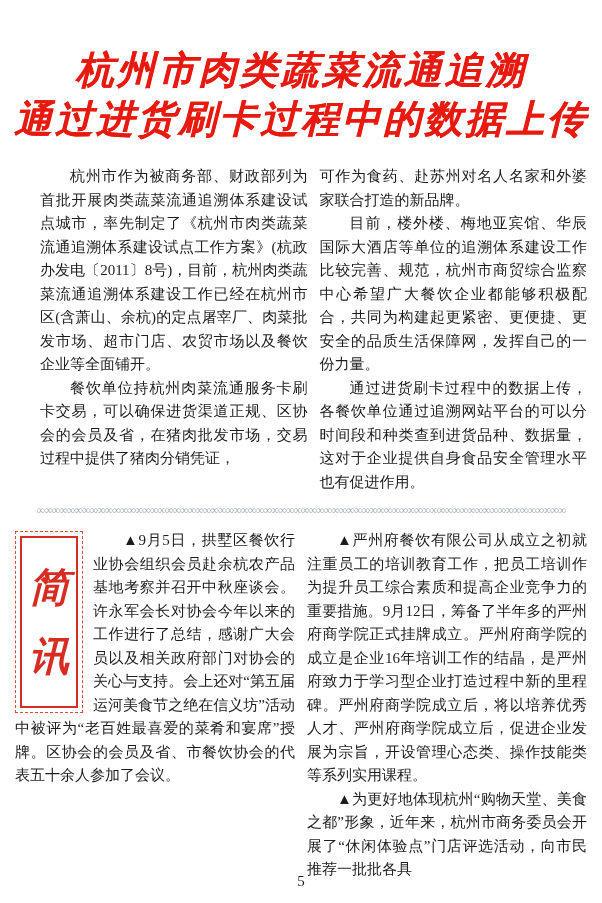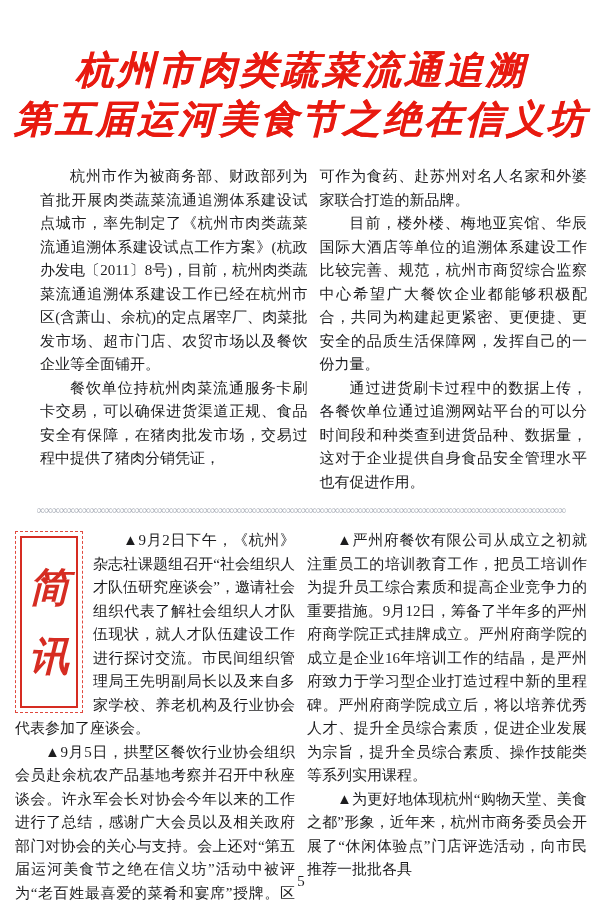--- a/index.html
+++ b/index.html
@@ -90,50 +90,49 @@
     color: #1d1d1f;
   }
 </style>
 </head>
 <body>
 
 <div class="page">
 
   <div class="title-block">
     <div class="title-line">杭州市肉类蔬菜流通追溯</div>
-    <div class="title-line">第五届运河美食节之绝在信义坊</div>
+    <div class="title-line">通过进货刷卡过程中的数据上传</div>
   </div>
 
   <div class="columns article-columns">
     <div class="col">
       <p class="indent">杭州市作为被商务部、财政部列为首批开展肉类蔬菜流通追溯体系建设试点城市，率先制定了《杭州市肉类蔬菜流通追溯体系建设试点工作方案》(杭政办发电〔2011〕8号)，目前，杭州肉类蔬菜流通追溯体系建设工作已经在杭州市区(含萧山、余杭)的定点屠宰厂、肉菜批发市场、超市门店、农贸市场以及餐饮企业等全面铺开。</p>
-      <p class="indent">餐饮单位持杭州肉菜流通服务卡刷卡交易，可以确保进货渠道正规、食品安全有保障，在猪肉批发市场，交易过程中提供了猪肉分销凭证，</p>
+      <p class="indent">餐饮单位持杭州肉菜流通服务卡刷卡交易，可以确保进货渠道正规、区协会的会员及省，在猪肉批发市场，交易过程中提供了猪肉分销凭证，</p>
     </div>
     <div class="col">
       <p class="cont">可作为食药、赴苏州对名人名家和外婆家联合打造的新品牌。</p>
       <p class="indent">目前，楼外楼、梅地亚宾馆、华辰国际大酒店等单位的追溯体系建设工作比较完善、规范，杭州市商贸综合监察中心希望广大餐饮企业都能够积极配合，共同为构建起更紧密、更便捷、更安全的品质生活保障网，发挥自己的一份力量。</p>
       <p class="indent">通过进货刷卡过程中的数据上传，各餐饮单位通过追溯网站平台的可以分时间段和种类查到进货品种、数据量，这对于企业提供自身食品安全管理水平也有促进作用。</p>
     </div>
   </div>
 
   <div class="divider">∞∞∞∞∞∞∞∞∞∞∞∞∞∞∞∞∞∞∞∞∞∞∞∞∞∞∞∞∞∞∞∞∞∞∞∞∞∞∞∞∞∞∞∞∞∞∞∞∞∞∞∞∞∞∞∞∞∞∞∞∞∞∞∞∞∞∞∞∞∞</div>
 
   <div class="columns briefs-columns">
     <div class="col">
       <div class="brief-box">
         <div class="brief-box-inner">
           <span class="brief-box-char">简</span>
           <span class="brief-box-char">讯</span>
         </div>
       </div>
-      <p class="indent">▲9月2日下午，《杭州》杂志社课题组召开“社会组织人才队伍研究座谈会”，邀请社会组织代表了解社会组织人才队伍现状，就人才队伍建设工作进行探讨交流。市民间组织管理局王先明副局长以及来自多家学校、养老机构及行业协会代表参加了座谈会。</p>
       <p class="indent">▲9月5日，拱墅区餐饮行业协会组织会员赴余杭农产品基地考察并召开中秋座谈会。许永军会长对协会今年以来的工作进行了总结，感谢广大会员以及相关政府部门对协会的关心与支持。会上还对“第五届运河美食节之绝在信义坊”活动中被评为“老百姓最喜爱的菜肴和宴席”授牌。区协会的会员及省、市餐饮协会的代表五十余人参加了会议。</p>
 
     </div>
     <div class="col">
-      <p class="indent">▲严州府餐饮有限公司从成立之初就注重员工的培训教育工作，把员工培训作为提升员工综合素质和提高企业竞争力的重要措施。9月12日，筹备了半年多的严州府商学院正式挂牌成立。严州府商学院的成立是企业16年培训工作的结晶，是严州府致力于学习型企业打造过程中新的里程碑。严州府商学院成立后，将以培养优秀人才、提升全员综合素质，促进企业发展为宗旨，提升全员综合素质、操作技能类等系列实用课程。</p>
+      <p class="indent">▲严州府餐饮有限公司从成立之初就注重员工的培训教育工作，把员工培训作为提升员工综合素质和提高企业竞争力的重要措施。9月12日，筹备了半年多的严州府商学院正式挂牌成立。严州府商学院的成立是企业16年培训工作的结晶，是严州府致力于学习型企业打造过程中新的里程碑。严州府商学院成立后，将以培养优秀人才、严州府商学院成立后，促进企业发展为宗旨，开设管理心态类、操作技能类等系列实用课程。</p>
       <p class="indent">▲为更好地体现杭州“购物天堂、美食之都”形象，近年来，杭州市商务委员会开展了“休闲体验点”门店评选活动，向市民推荐一批批各具</p>
     </div>
   </div>
 
   <div class="page-number">5</div>
 
 </div>
 
 </body></html>

